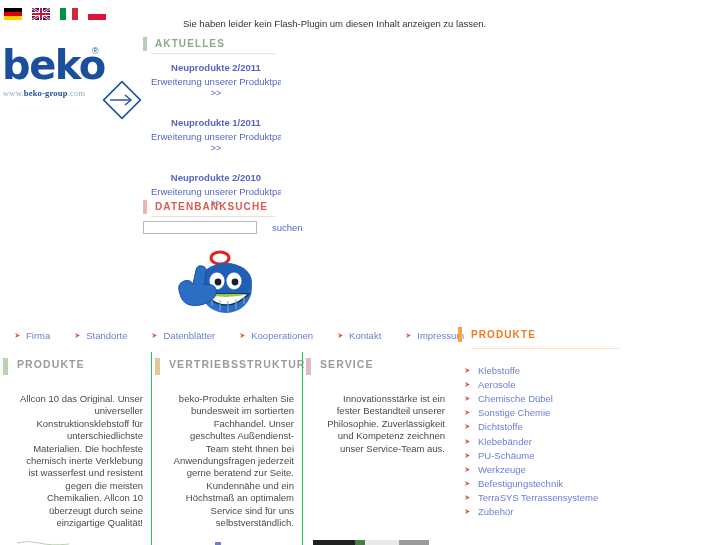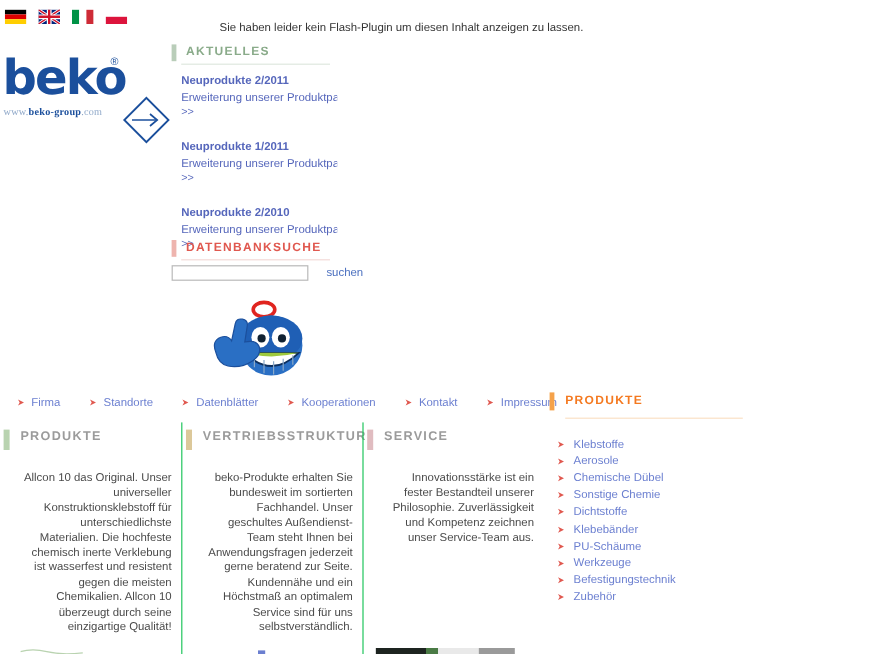--- a/index.html
+++ b/index.html
@@ -46,21 +46,21 @@
   }
   .sec-bar { width:4px; height:14px; margin-right:8px; flex:0 0 4px; }
   .sec-title {
     font-size:10px; font-weight:bold; letter-spacing:1.1px;
     white-space:nowrap;
   }
   .sec-rule { position:absolute; height:1px; }
 
   
   .news { position:absolute; left:151px; top:62px; width:130px; }
-  .news-item { margin-bottom:18px; }
+  .news-item { margin-bottom:18px;text-align:center; }
   .news-title {
     font-size:9.5px; font-weight:bold; color:#5566bb;
     line-height:12px; margin-bottom:2px; cursor:pointer;
   }
   .news-text {
     font-size:9.5px; color:#5566bb; line-height:12px; cursor:pointer;
     white-space:nowrap; overflow:hidden;
   }
   .news-more { font-size:9px; color:#5566bb; line-height:11px; cursor:pointer; }
 
@@ -342,18 +342,24 @@
       <div class="prod-li">
         <svg class="prod-dot" width="7" height="7" viewBox="0 0 7 7">
             <path d="M1,1 L6,3.5 L1,6 L2.4,3.5 Z" fill="#e0584f"></path>
           </svg>
         <span class="prod-label">Befestigungstechnik</span>
       </div>
       <div class="prod-li">
         <svg class="prod-dot" width="7" height="7" viewBox="0 0 7 7">
             <path d="M1,1 L6,3.5 L1,6 L2.4,3.5 Z" fill="#e0584f"></path>
           </svg>
+        <span class="prod-label">TerraSYS Terrassensysteme</span>
+      </div>
+      <div class="prod-li">
+        <svg class="prod-dot" width="7" height="7" viewBox="0 0 7 7">
+            <path d="M1,1 L6,3.5 L1,6 L2.4,3.5 Z" fill="#e0584f"></path>
+          </svg>
         <span class="prod-label">Zubehör</span>
       </div>
     </div>
   </div>
 
 </div>
 
 </body></html>

